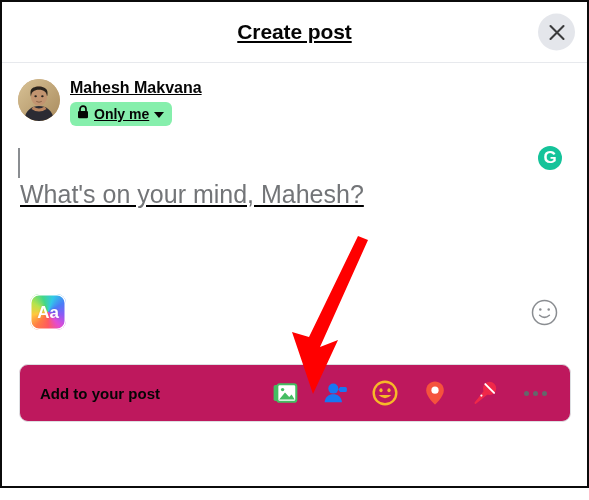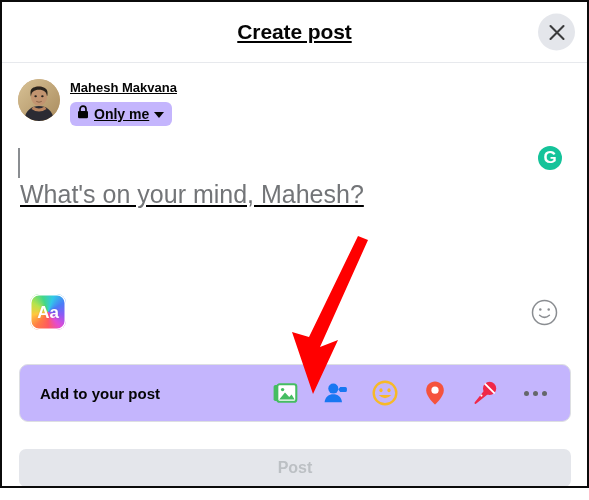--- a/index.html
+++ b/index.html
@@ -75,30 +75,30 @@
     position: relative;
   }
   .avatar svg { display:block; }
   .user-meta {
     margin-left: 10px;
     display: flex;
     flex-direction: column;
     gap: 5px;
   }
   .user-name {
-    font-size: 13px;
+    font-size: 16px;
     font-weight: bold;
     color: #050505;
     line-height: 18px;
   }
   .privacy-pill {
     display: inline-flex;
     align-items: center;
     gap: 5px;
-    background: #c4b5fd;
+    background: #86efac;
     border-radius: 6px;
     padding: 3px 8px 3px 7px;
     align-self: flex-start;
     cursor: pointer;
   }
   .privacy-label {
     font-size: 14px;
     font-weight: bold;
     color: #050505;
     line-height: 16px;
@@ -201,21 +201,21 @@
 
   
   .addbox {
     position: absolute;
     left: 17px;
     right: 16px;
     top: 362px;
     height: 58px;
     border: 1px solid #dddfe2;
     border-radius: 9px;
-    background: #c4b5fd;
+    background: #be185d;
     display: flex;
     align-items: center;
     justify-content: space-between;
     padding: 0 17px 0 20px;
     box-sizing: border-box;
   }
   .addbox-label {
     font-size: 15px;
     font-weight: bold;
     color: #050505;
@@ -405,23 +405,20 @@
         <div class="dots">
           <i></i>
             <i></i>
             <i></i>
         </div>
       </div>
 
     </div>
   </div>
 
-  <div class="post-btn">
-    <span>Post</span>
-  </div>
 
   <svg class="arrow-overlay" viewBox="0 0 589 500" aria-hidden="true">
     <path d="M366 238
              L318 345
              L336 338
              L311 392
              L290 330
              L307 335
              L356 234 Z" fill="#ff0000"></path>
   </svg>

